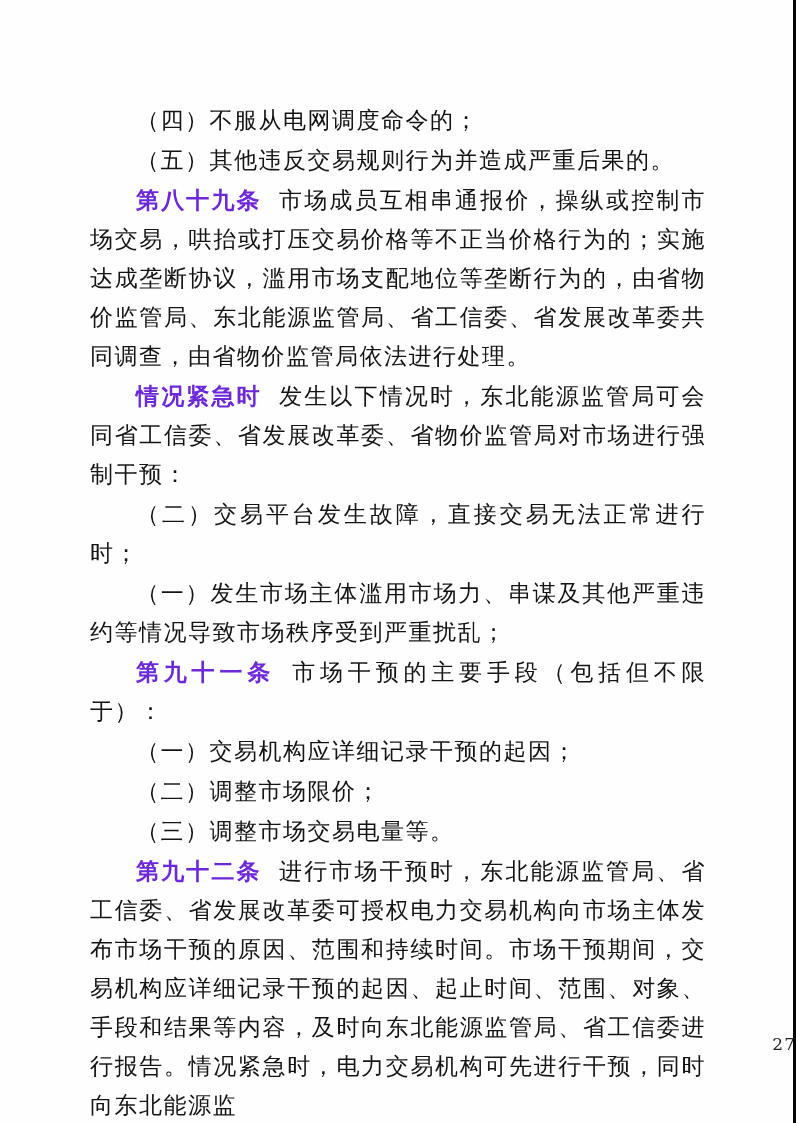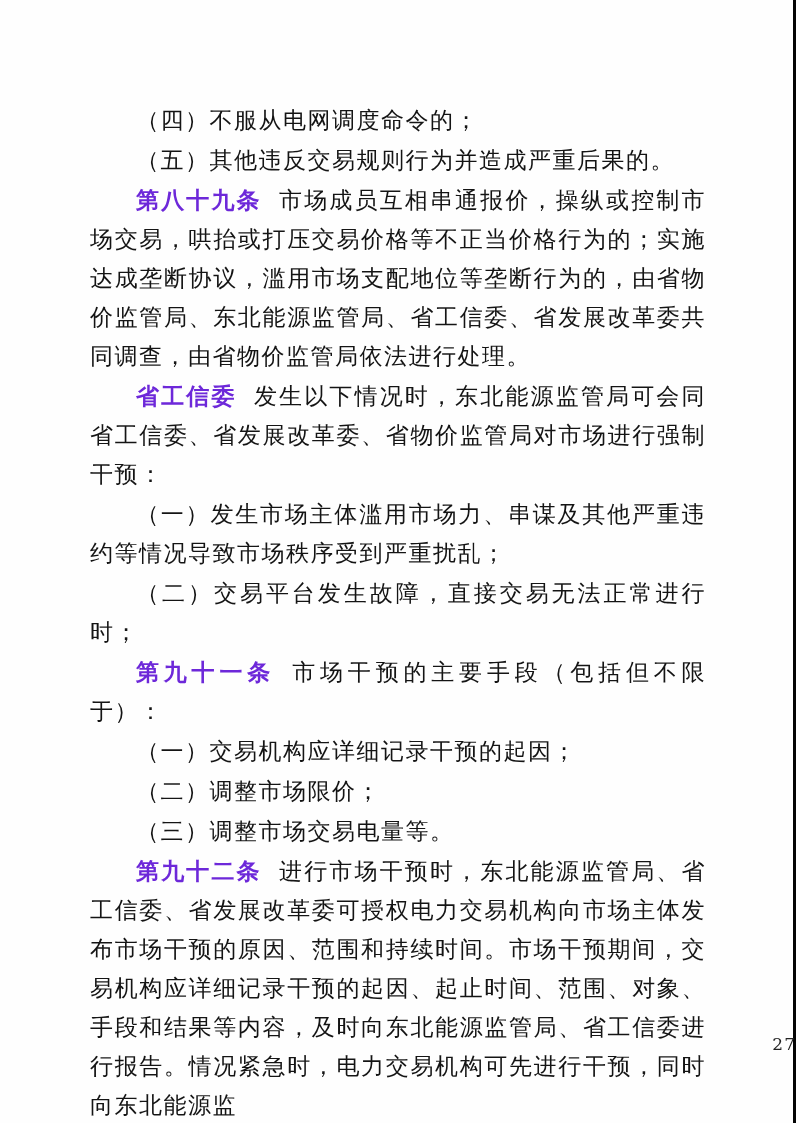--- a/index.html
+++ b/index.html
@@ -62,23 +62,23 @@
 </head>
 <body>
 
 <div class="page">
   <div class="scan-edge"></div>
 
   <div class="content">
     <p class="para"><span class="para-head"></span><span class="para-text">（四）不服从电网调度命令的；</span></p>
     <p class="para"><span class="para-head"></span><span class="para-text">（五）其他违反交易规则行为并造成严重后果的。</span></p>
     <p class="para"><span class="para-head">第八十九条</span><span class="para-text">市场成员互相串通报价，操纵或控制市场交易，哄抬或打压交易价格等不正当价格行为的；实施达成垄断协议，滥用市场支配地位等垄断行为的，由省物价监管局、东北能源监管局、省工信委、省发展改革委共同调查，由省物价监管局依法进行处理。</span></p>
-    <p class="para"><span class="para-head">省工信委</span><span class="para-text">发生以下情况时，东北能源监管局可会同省工信委、省发展改革委、省物价监管局对市场进行强制干预：</span></p>
+    <p class="para"><span class="para-head">情况紧急时</span><span class="para-text">发生以下情况时，东北能源监管局可会同省工信委、省发展改革委、省物价监管局对市场进行强制干预：</span></p>
+    <p class="para"><span class="para-head"></span><span class="para-text">（二）交易平台发生故障，直接交易无法正常进行时；</span></p>
     <p class="para"><span class="para-head"></span><span class="para-text">（一）发生市场主体滥用市场力、串谋及其他严重违约等情况导致市场秩序受到严重扰乱；</span></p>
-    <p class="para"><span class="para-head"></span><span class="para-text">（二）交易平台发生故障，直接交易无法正常进行时；</span></p>
     <p class="para"><span class="para-head">第九十一条</span><span class="para-text">市场干预的主要手段（包括但不限于）：</span></p>
     <p class="para"><span class="para-head"></span><span class="para-text">（一）交易机构应详细记录干预的起因；</span></p>
     <p class="para"><span class="para-head"></span><span class="para-text">（二）调整市场限价；</span></p>
     <p class="para"><span class="para-head"></span><span class="para-text">（三）调整市场交易电量等。</span></p>
     <p class="para"><span class="para-head">第九十二条</span><span class="para-text">进行市场干预时，东北能源监管局、省工信委、省发展改革委可授权电力交易机构向市场主体发布市场干预的原因、范围和持续时间。市场干预期间，交易机构应详细记录干预的起因、起止时间、范围、对象、手段和结果等内容，及时向东北能源监管局、省工信委进行报告。情况紧急时，电力交易机构可先进行干预，同时向东北能源监</span></p>
   </div>
 
   <div class="page-number">27</div>
 </div>
 

